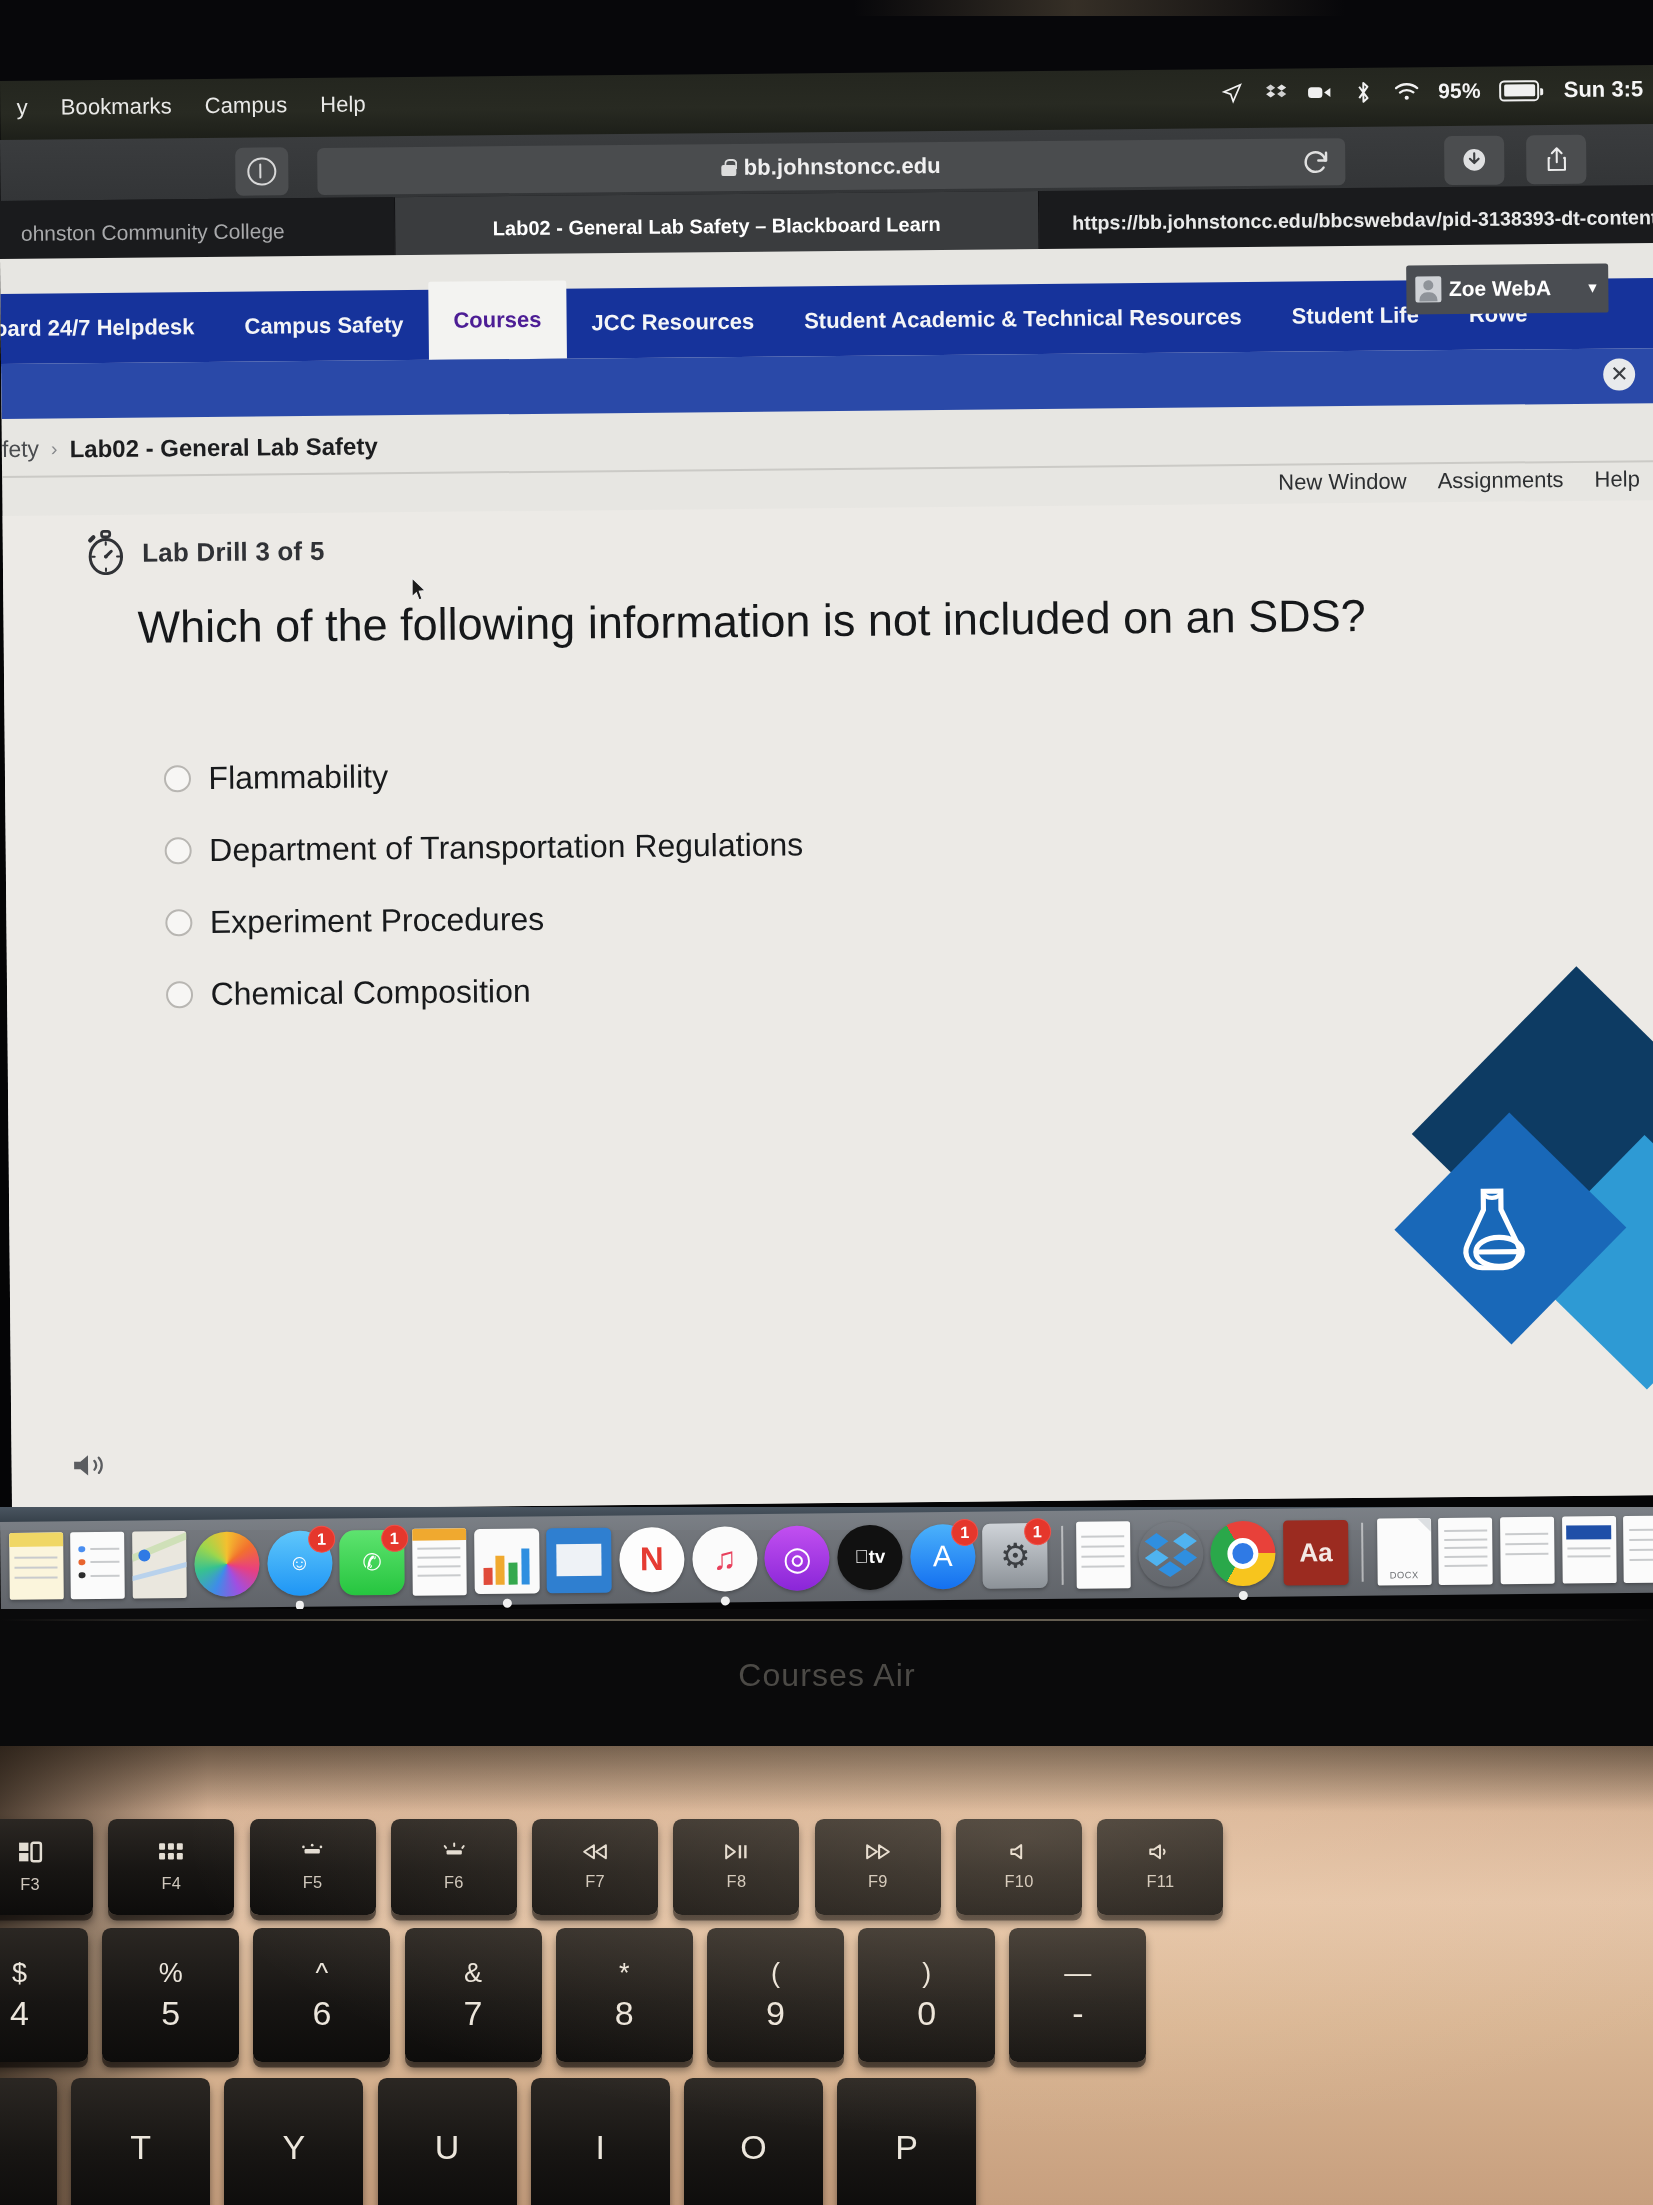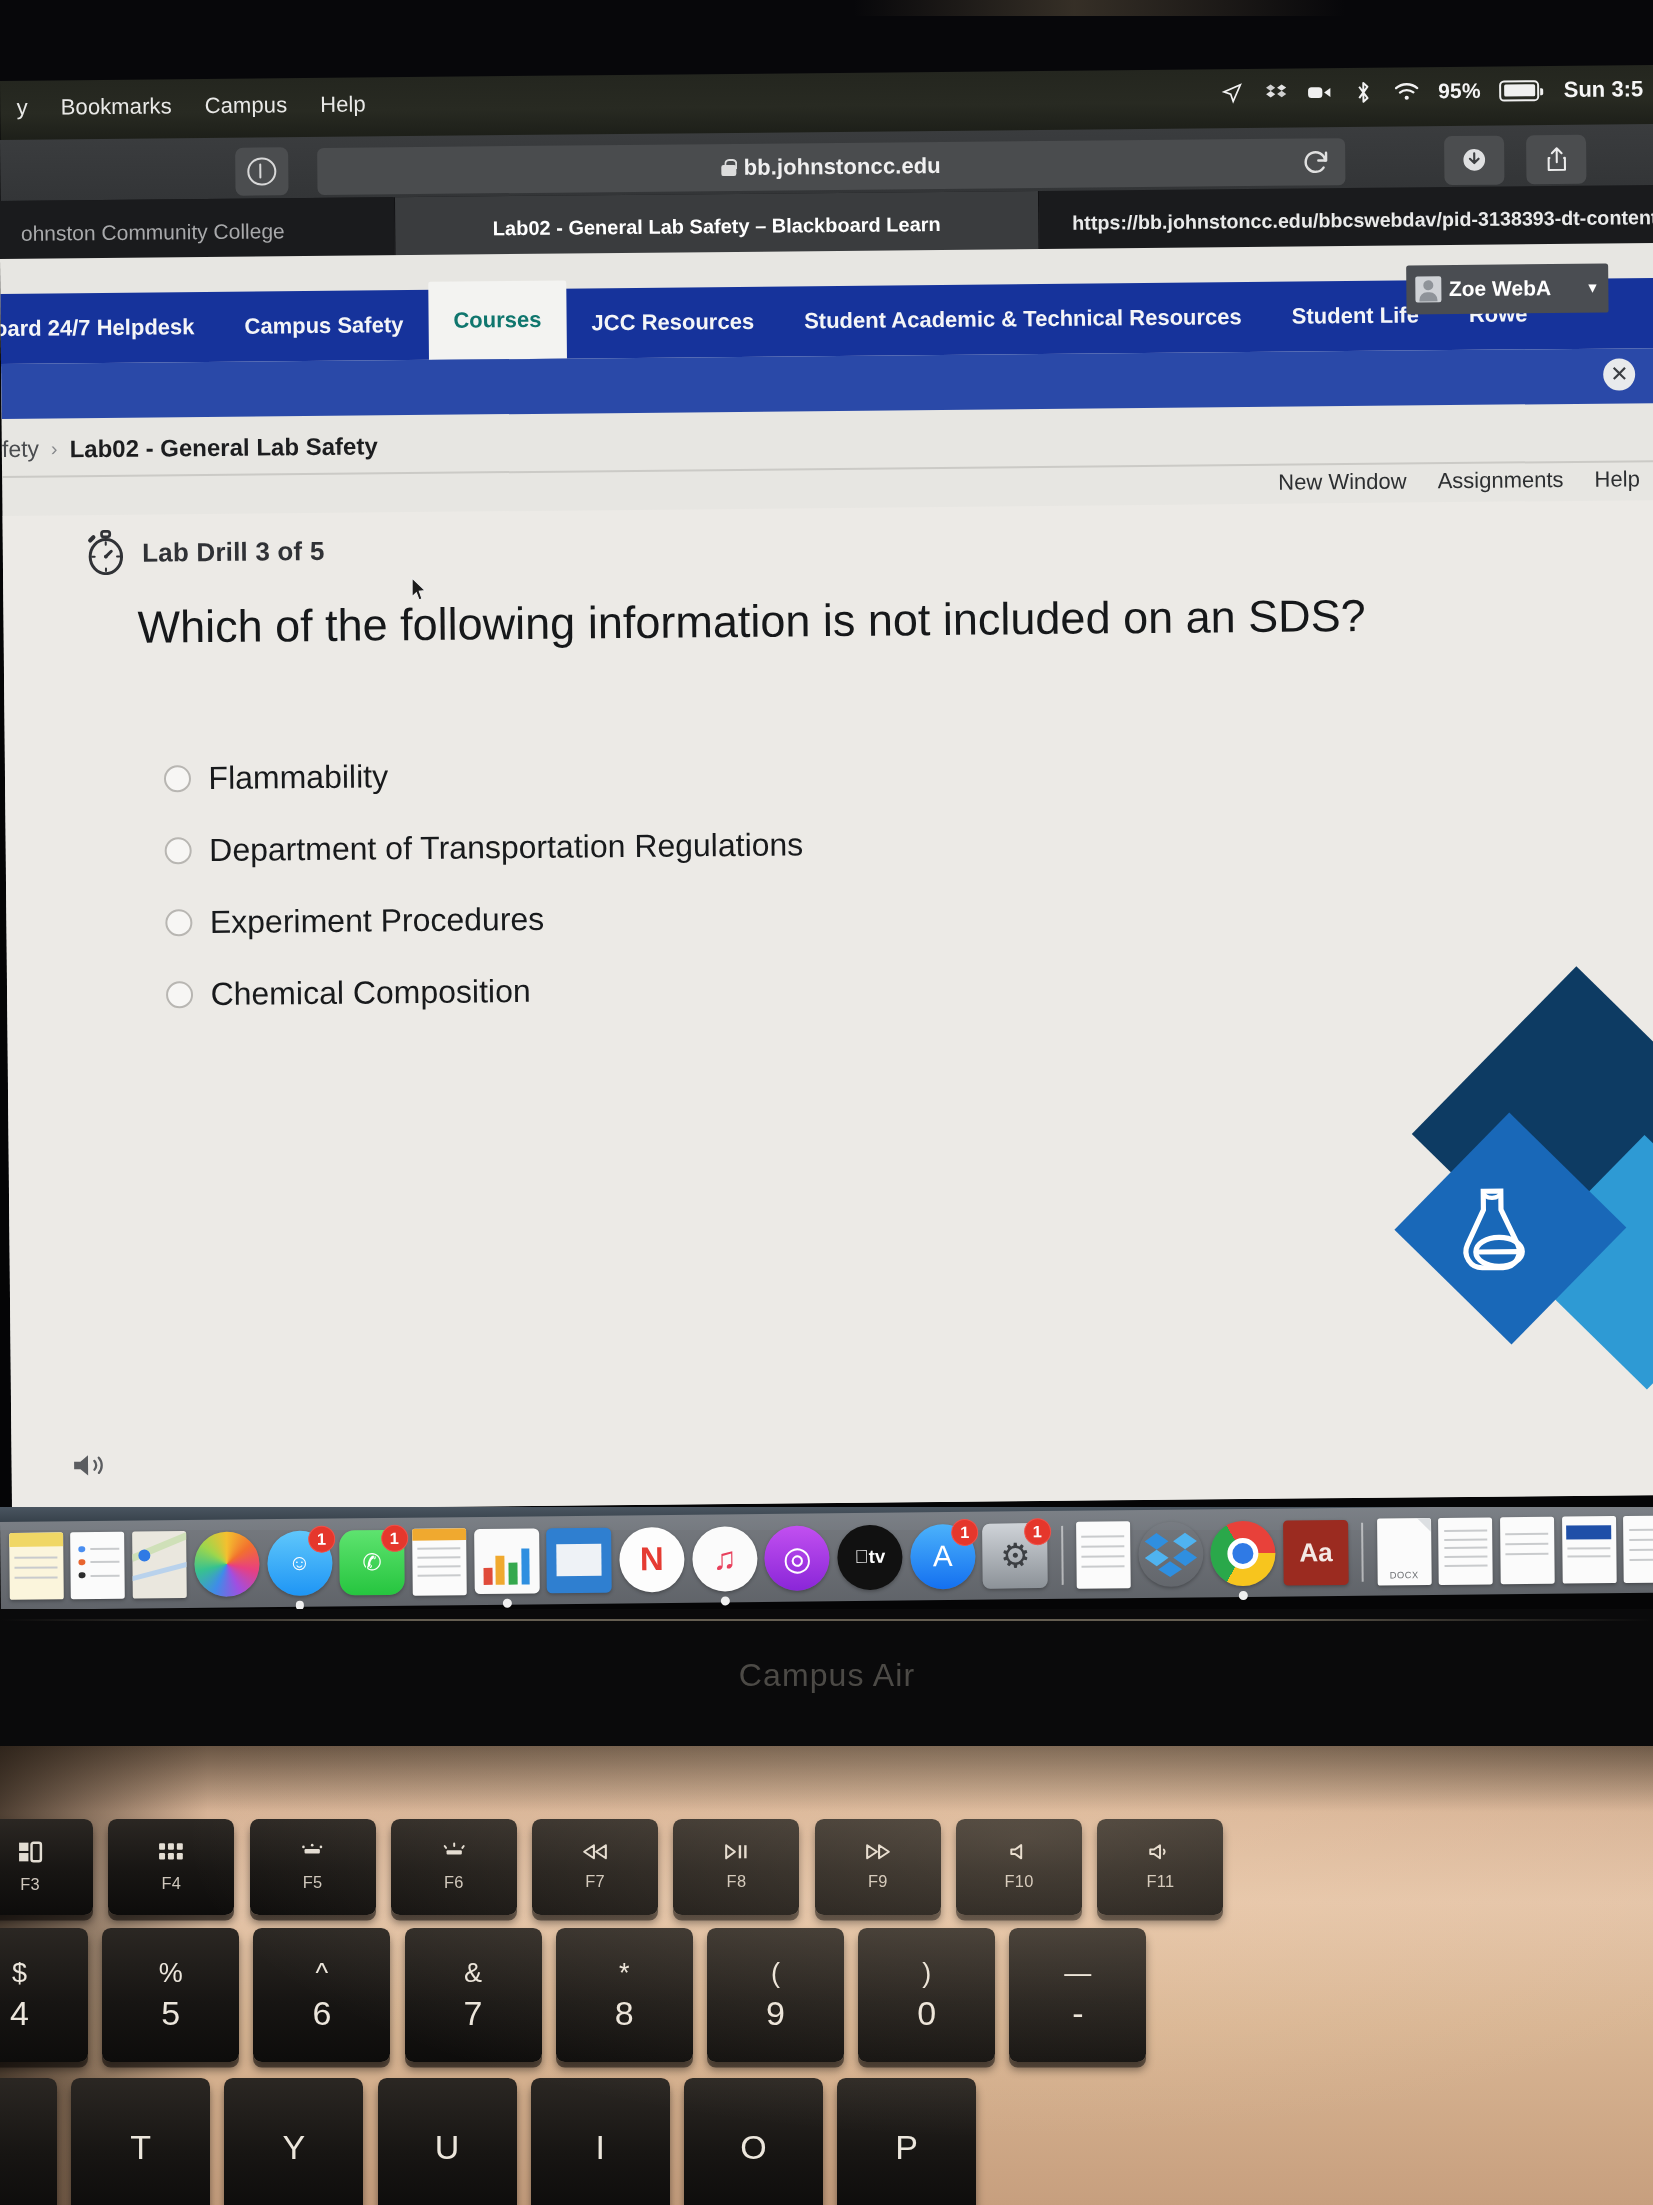--- a/index.html
+++ b/index.html
@@ -61,21 +61,21 @@
 
   
   .page { position:absolute; left:0; top:259px; width:1654px; height:1252px; background:#e7e6e2;
       transform:rotate(-0.55deg); transform-origin:0 0; overflow:hidden; }
 
   .bbnav { position:absolute; left:0; top:35px; width:1654px; height:70px; background:#16339b; }
   .bbnav-inner { position:absolute; left:-88px; top:0; height:70px; display:flex; align-items:center; gap:0; }
   .bbnav-item { height:70px; display:flex; align-items:center; padding:0 25px; }
   .bbnav-item span { color:#f4f5f7; font-size:22px; font-weight:600; white-space:nowrap; }
   .bbnav-item.active { background:#f3f3f1; margin-top:-7.7px; height:78px; border-radius:2.2px 2.2px 0 0; }
-  .bbnav-item.active span { color:#0f766e; font-weight:700; }
+  .bbnav-item.active span { color:#4c1d95; font-weight:700; }
 
   .userchip { position:absolute; left:1406px; top:-15.3px; width:202px; height:49px; background:#4a4d52;
       border-radius:2.7px; display:flex; align-items:center; padding:0 8.8px; gap:7.7px; z-index:6; }
   .userchip .av { width:26px; height:26px; background:#cfd2d6; border-radius:2.2px; position:relative; }
   .userchip .av::before { content:""; position:absolute; left:8.2px; top:3.8px; width:9.8px; height:9.8px; border-radius:50%; background:#8e9399; }
   .userchip .av::after { content:""; position:absolute; left:4.4px; top:15.3px; width:17.5px; height:9.8px; border-radius:7.7px 7.7px 0 0; background:#8e9399; }
   .userchip .nm { color:#fff; font-size:21px; font-weight:600; }
   .userchip .cv { color:#fff; font-size:14.2px; margin-left:auto; }
 
   .bbsub { position:absolute; left:0; top:105px; width:1654px; height:55px; background:#2a49a8; }
@@ -511,21 +511,21 @@
           <span class="fl" style="top:23px;"></span>
           <span class="fl" style="top:33px;"></span>
           <span class="fl" style="top:43px;"></span>
       </div>
 
     </div>
   </div>
 
   <div class="lowerbezel"></div>
   <div class="hingeline"></div>
-  <div class="mbalabel">Campus Air</div>
+  <div class="mbalabel">Courses Air</div>
 
   <div class="deck"></div>
   <div class="deck-shadow-t"></div>
   <div class="deck-shadow-l"></div>
 
   <div class="keyrow fkeyrow">
     <div class="key">
       <span class="glyph">
         <svg width="27" height="24" viewBox="0 0 26 22">
             <rect x="2" y="2" width="9" height="8" fill="#e3ddd3"></rect>

